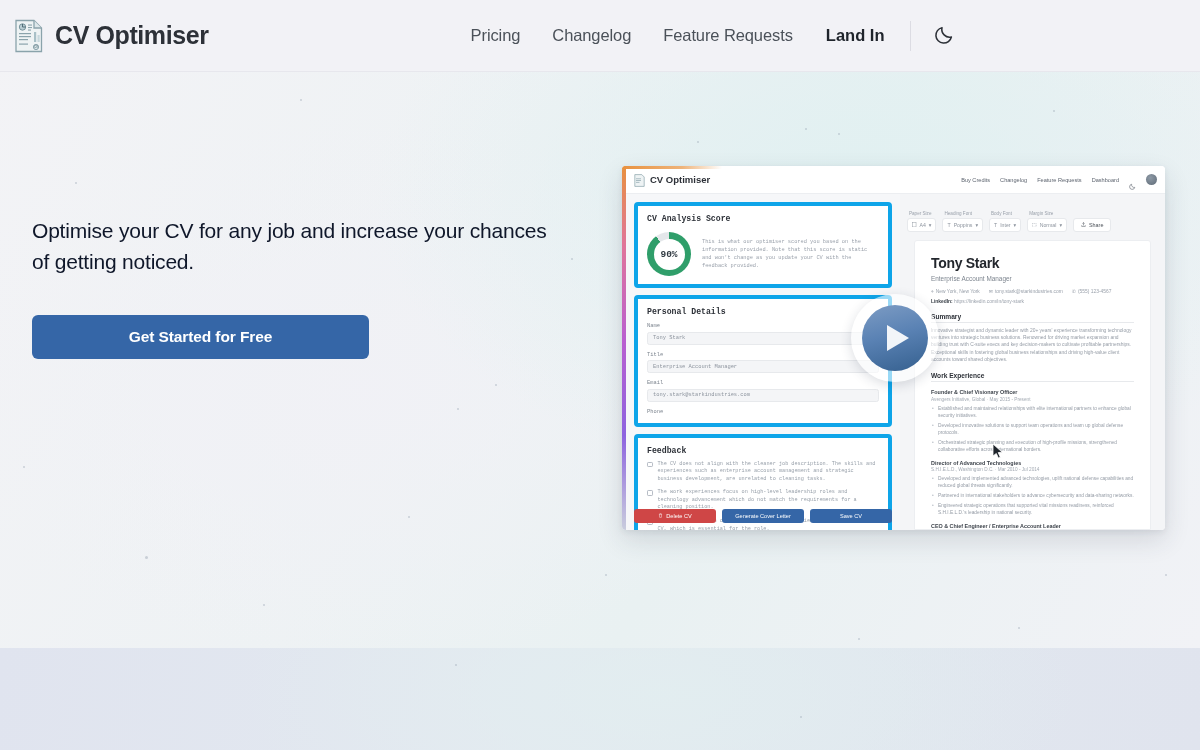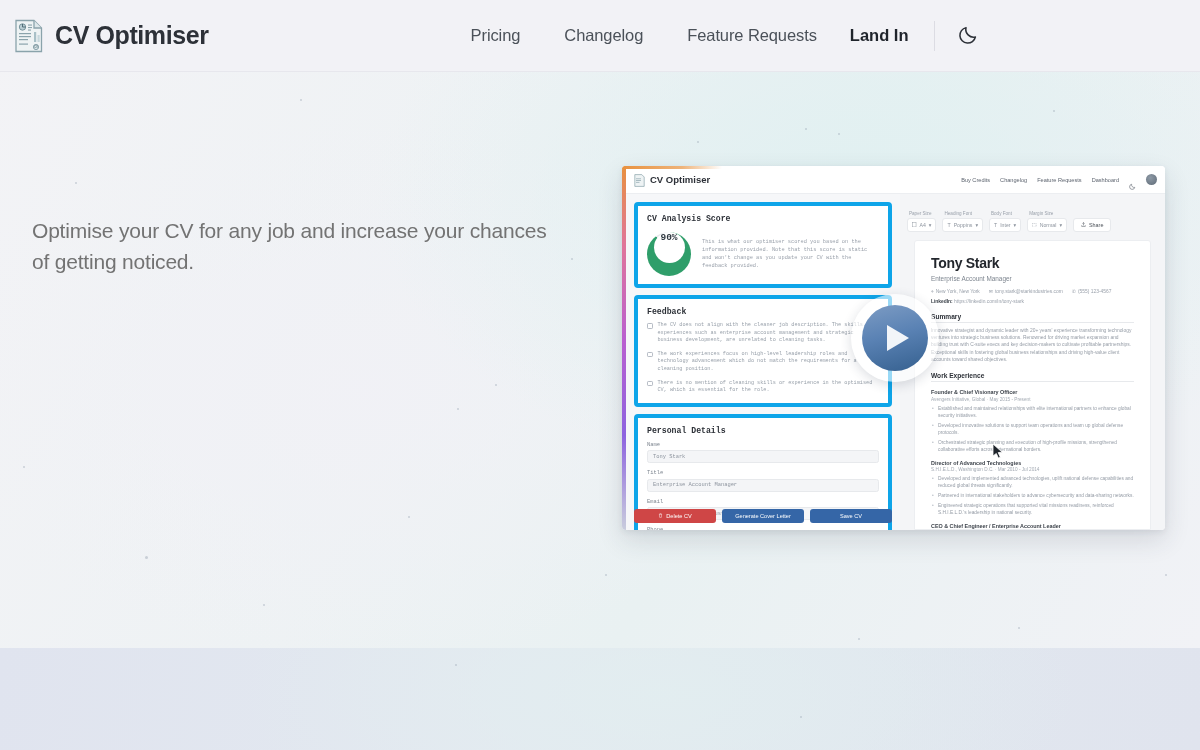--- a/index.html
+++ b/index.html
@@ -35,21 +35,21 @@
     background: #f2f2f6;
     border-bottom: 1px solid #e7e7ed;
     display: flex; align-items: center; z-index: 30;
   }
   .brand { display: flex; align-items: center; gap: 11px; margin-left: 14px; }
   .brand-icon { width: 30px; height: 34px; flex: none; }
   .brand-name {
     font-size: 25px; font-weight: bold; color: #2d3138;
     letter-spacing: -0.4px;
   }
-  .nav { display: flex; align-items: center; gap: 44px; margin-left: 262px; }
+  .nav { display: flex; align-items: center; gap: 32px; margin-left: 262px; }
   .nav-link {
     font-size: 16.5px; color: #4b5159; cursor: pointer;
     letter-spacing: -0.1px; white-space: nowrap;
   }
   .signin {
     font-size: 16.5px; font-weight: bold; color: #1f242b;
     margin-left: 33px; cursor: pointer; white-space: nowrap;
   }
   .vdiv { width: 1px; height: 30px; background: #dcdce3; margin-left: 26px; }
   .cta-btn {
@@ -66,21 +66,21 @@
 
   
   .hero-left { position: absolute; left: 32px; top: 190px; width: 560px; z-index: 10; }
   .headline {
     font-size: 52px; line-height: 60px; font-weight: bold;
     color: #2f333a; letter-spacing: -1.1px;
   }
   .headline .rot { color: #15181d; letter-spacing: -0.6px; }
   .subhead {
     margin-top: 25px; font-size: 21px; line-height: 31px;
-    color: #737373; letter-spacing: -0.2px; max-width: 520px;
+    color: #0f172a; letter-spacing: -0.2px; max-width: 520px;
   }
   .start-btn {
     margin-top: 38px; width: 337px; height: 44px;
     background: #3566a7; color: #fff; border: none; border-radius: 6px;
     font-size: 15.5px; font-weight: bold; cursor: pointer;
     letter-spacing: -0.1px;
   }
 
   
   .preview-wrap {
@@ -128,21 +128,21 @@
   .panel {
     background: #fff; border: 4px solid #0ea5e9; border-radius: 4px;
     padding: 8px 9px;
     font-family: Liberation Mono, monospace;
   }
   .panel-title { font-size: 8.2px; font-weight: bold; color: #2d3138; }
   .score-row { display: flex; align-items: center; gap: 11px; margin-top: 9px; }
   .donut {
     width: 44px; height: 44px; border-radius: 50%; flex: none;
     background: conic-gradient(#2f9e6a 0% 90%, #e4e7ea 90% 100%);
-    display: flex; justify-content: center; position: relative;
+    display: flex; align-items: center; justify-content: center; position: relative;
   }
   .donut::after {
     content: ""; position: absolute; width: 31px; height: 31px;
     border-radius: 50%; background: #fff;
   }
   .donut-val {
     position: relative; z-index: 2; font-size: 9.5px; font-weight: bold; color: #2f3840;
   }
   .score-desc { font-size: 5.3px; line-height: 8px; color: #9aa1ab; }
 
@@ -302,20 +302,21 @@
       <span>
         <svg viewBox="0 0 22 22" width="21" height="21">
           <path d="M18.2 13.6A8.2 8.2 0 0 1 8.4 3.8a8.2 8.2 0 1 0 9.8 9.8z" fill="none" stroke="#2d3138" stroke-width="1.6" stroke-linejoin="round"></path>
         </svg>
       </span>
     </button>
   </div>
 
   <div class="hero-left">
     <p class="subhead">Optimise your CV for any job and increase your chances of getting noticed.</p>
+    <button class="start-btn">Get Started for Free</button>
   </div>
 
   <div class="preview-wrap">
     <div class="preview-card">
       <div class="grad-edge"></div>
       <div class="grad-top"></div>
 
       <div class="app-bar">
         <div class="app-brand">
           <span class="app-brand-ic">
@@ -349,45 +350,45 @@
           <div class="panel">
             <div class="panel-title">CV Analysis Score</div>
             <div class="score-row">
               <div class="donut">
                 <span class="donut-val">90%</span>
               </div>
               <div class="score-desc">This is what our optimiser scored you based on the information provided. Note that this score is static and won't change as you update your CV with the feedback provided.</div>
             </div>
           </div>
 
-          <div class="panel fb-panel">
-            <div class="panel-title">Feedback</div>
-            <div class="fb-item">
-              <span class="cbx"></span>
-              <span class="fb-tx">The CV does not align with the cleaner job description. The skills and experiences such as enterprise account management and strategic business development, are unrelated to cleaning tasks.</span>
-            </div>
-            <div class="fb-item">
-              <span class="cbx"></span>
-              <span class="fb-tx">The work experiences focus on high-level leadership roles and technology advancement which do not match the requirements for a cleaning position.</span>
-            </div>
-            <div class="fb-item">
-              <span class="cbx"></span>
-              <span class="fb-tx">There is no mention of cleaning skills or experience in the optimised CV, which is essential for the role.</span>
-            </div>
-          </div>
-
           <div class="panel pd-panel">
             <div class="panel-title">Personal Details</div>
             <div class="fld-lbl">Name</div>
             <div class="fld">Tony Stark</div>
             <div class="fld-lbl">Title</div>
             <div class="fld">Enterprise Account Manager</div>
             <div class="fld-lbl">Email</div>
             <div class="fld">tony.stark@starkindustries.com</div>
             <div class="fld-lbl">Phone</div>
+          </div>
+
+          <div class="panel fb-panel">
+            <div class="panel-title">Feedback</div>
+            <div class="fb-item">
+              <span class="cbx"></span>
+              <span class="fb-tx">The CV does not align with the cleaner job description. The skills and experiences such as enterprise account management and strategic business development, are unrelated to cleaning tasks.</span>
+            </div>
+            <div class="fb-item">
+              <span class="cbx"></span>
+              <span class="fb-tx">The work experiences focus on high-level leadership roles and technology advancement which do not match the requirements for a cleaning position.</span>
+            </div>
+            <div class="fb-item">
+              <span class="cbx"></span>
+              <span class="fb-tx">There is no mention of cleaning skills or experience in the optimised CV, which is essential for the role.</span>
+            </div>
           </div>
 
           <div class="btn-row">
             <div class="mini-btn danger">
               <span>
                 <svg viewBox="0 0 8 8" width="5" height="5">
                   <path d="M1.5 2h5M3 2V1.2h2V2M2.2 2l.4 5h2.8l.4-5" fill="none" stroke="#fff" stroke-width="0.7"></path>
                 </svg>
               </span>
               <span>Delete CV</span>

